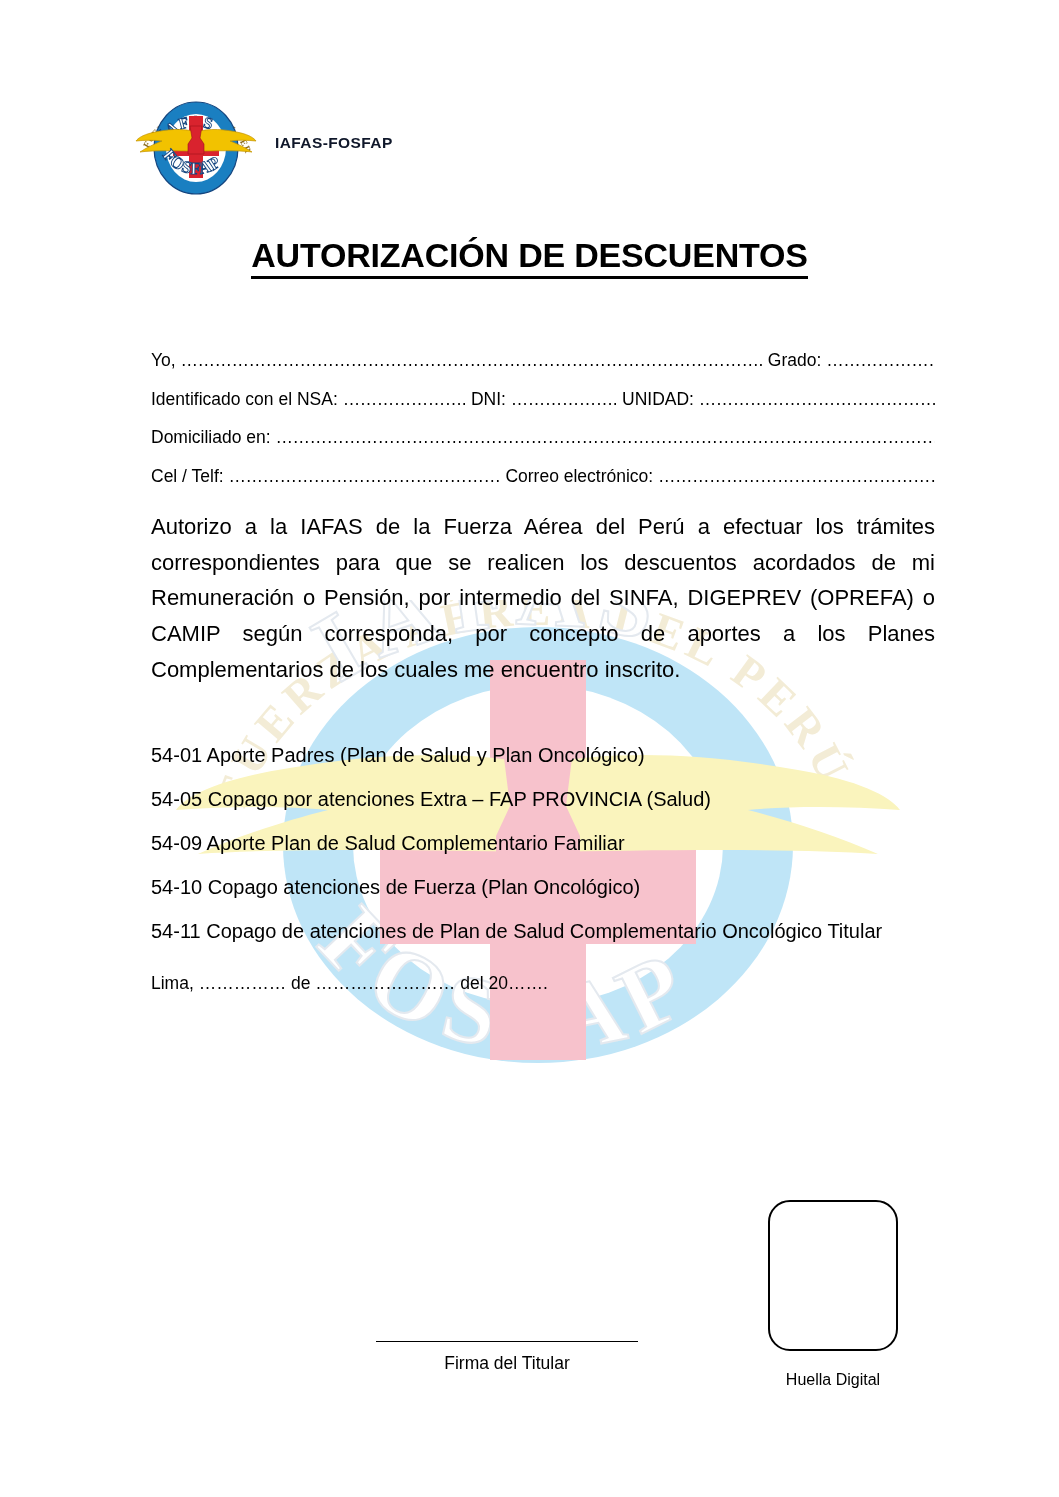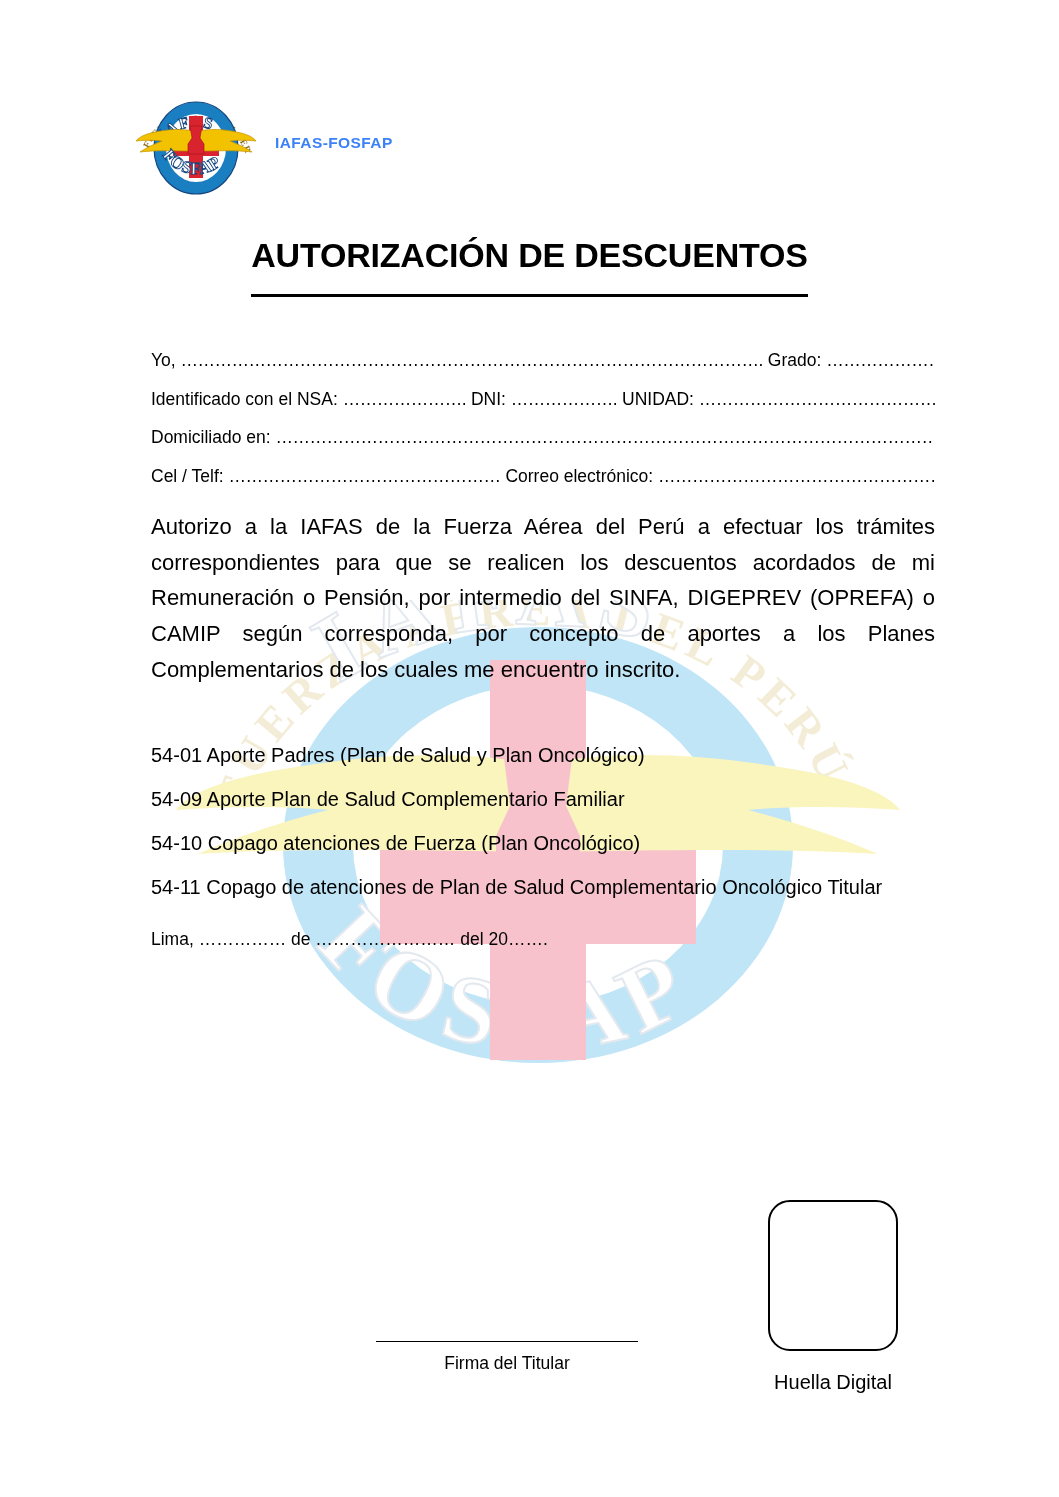--- a/index.html
+++ b/index.html
@@ -47,40 +47,40 @@
     height: 114px;
     position: relative;
   }
   .logo-box svg { width: 100%; height: 100%; display: block; }
   .brand-text {
     margin-left: 16px;
     font-family: "Liberation Sans", sans-serif;
     font-weight: bold;
     font-size: 15.5px;
     letter-spacing: 0.4px;
-    color: #3b82f6;
+    color: #0f172a;
     white-space: nowrap;
   }
 
   
   .doc-title {
     position: absolute;
     top: 213px;
     left: 0;
     width: 1059px;
     text-align: center;
     font-family: "Liberation Sans", sans-serif;
     font-weight: bold;
     font-size: 34px;
     letter-spacing: -0.2px;
     z-index: 2;
   }
   .doc-title span {
     border-bottom: 3px solid #000;
-    padding-bottom: 20px;
+    padding-bottom: 2px;
   }
 
   
   .content {
     position: absolute;
     left: 151px;
     top: 352px;
     width: 784px;
     z-index: 2;
     font-size: 17.5px;
@@ -155,21 +155,21 @@
     width: 130px;
     height: 151px;
     margin: 0 auto;
     border: 2.4px solid #000;
     border-radius: 22px;
     background: #fff;
     box-sizing: border-box;
   }
   .fp-caption {
     margin-top: 20px;
-    font-size: 20px;
+    font-size: 16px;
   }
 </style>
 </head>
 <body>
 
 <div class="page">
 
   <div class="watermark">
     <svg viewBox="0 0 740 470" xmlns="http://www.w3.org/2000/svg" aria-hidden="true">
       <defs>
@@ -286,20 +286,24 @@
     </div>
 
     <p class="para">Autorizo a la IAFAS de la Fuerza Aérea del Perú a efectuar los trámites correspondientes para que se realicen los descuentos acordados de mi Remuneración o Pensión, por intermedio del SINFA, DIGEPREV (OPREFA) o CAMIP según corresponda, por concepto de aportes a los Planes Complementarios de los cuales me encuentro inscrito.</p>
 
     <div class="plan-list">
       <div class="plan-item">
         <span>54-01</span>
         <span>Aporte Padres (Plan de Salud y Plan Oncológico)</span>
       </div>
       <div class="plan-item">
+        <span>54-05</span>
+        <span>Copago por atenciones Extra – FAP PROVINCIA (Salud)</span>
+      </div>
+      <div class="plan-item">
         <span>54-09</span>
         <span>Aporte Plan de Salud Complementario Familiar</span>
       </div>
       <div class="plan-item">
         <span>54-10</span>
         <span>Copago atenciones de Fuerza (Plan Oncológico)</span>
       </div>
       <div class="plan-item">
         <span>54-11</span>
         <span>Copago de atenciones de Plan de Salud Complementario Oncológico Titular</span>

